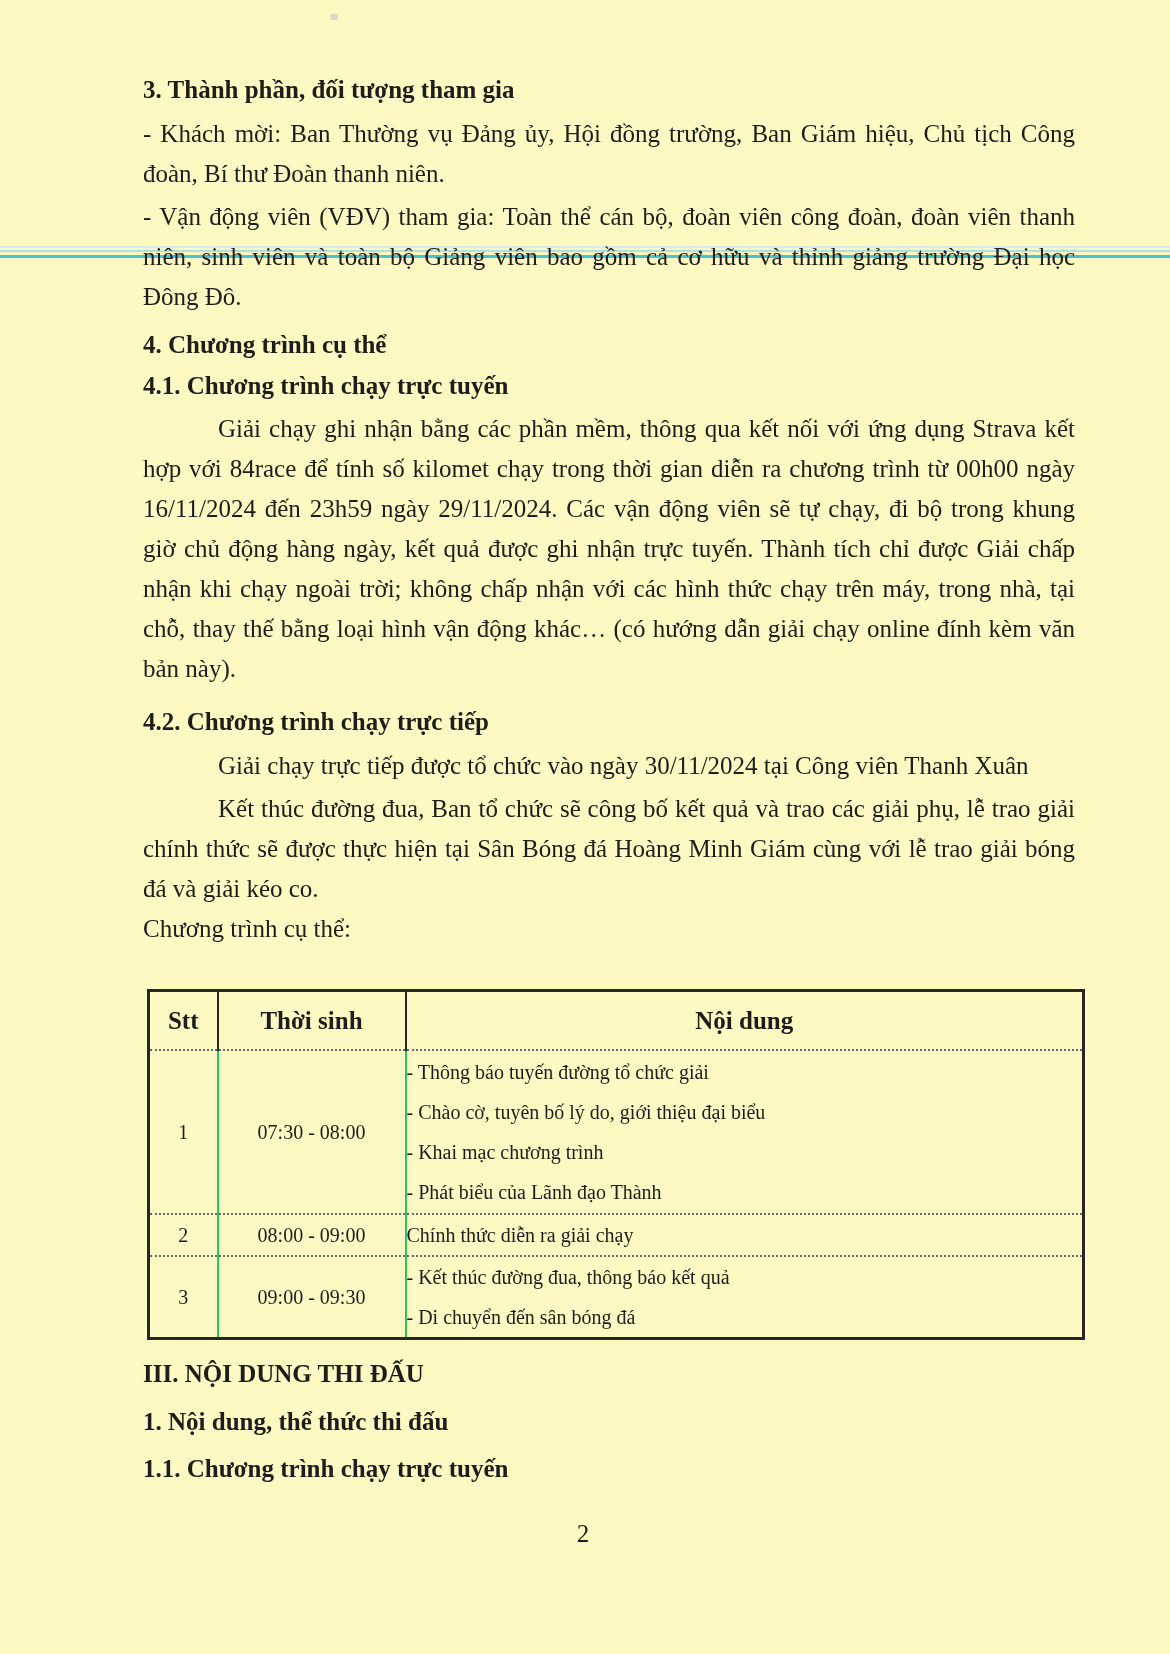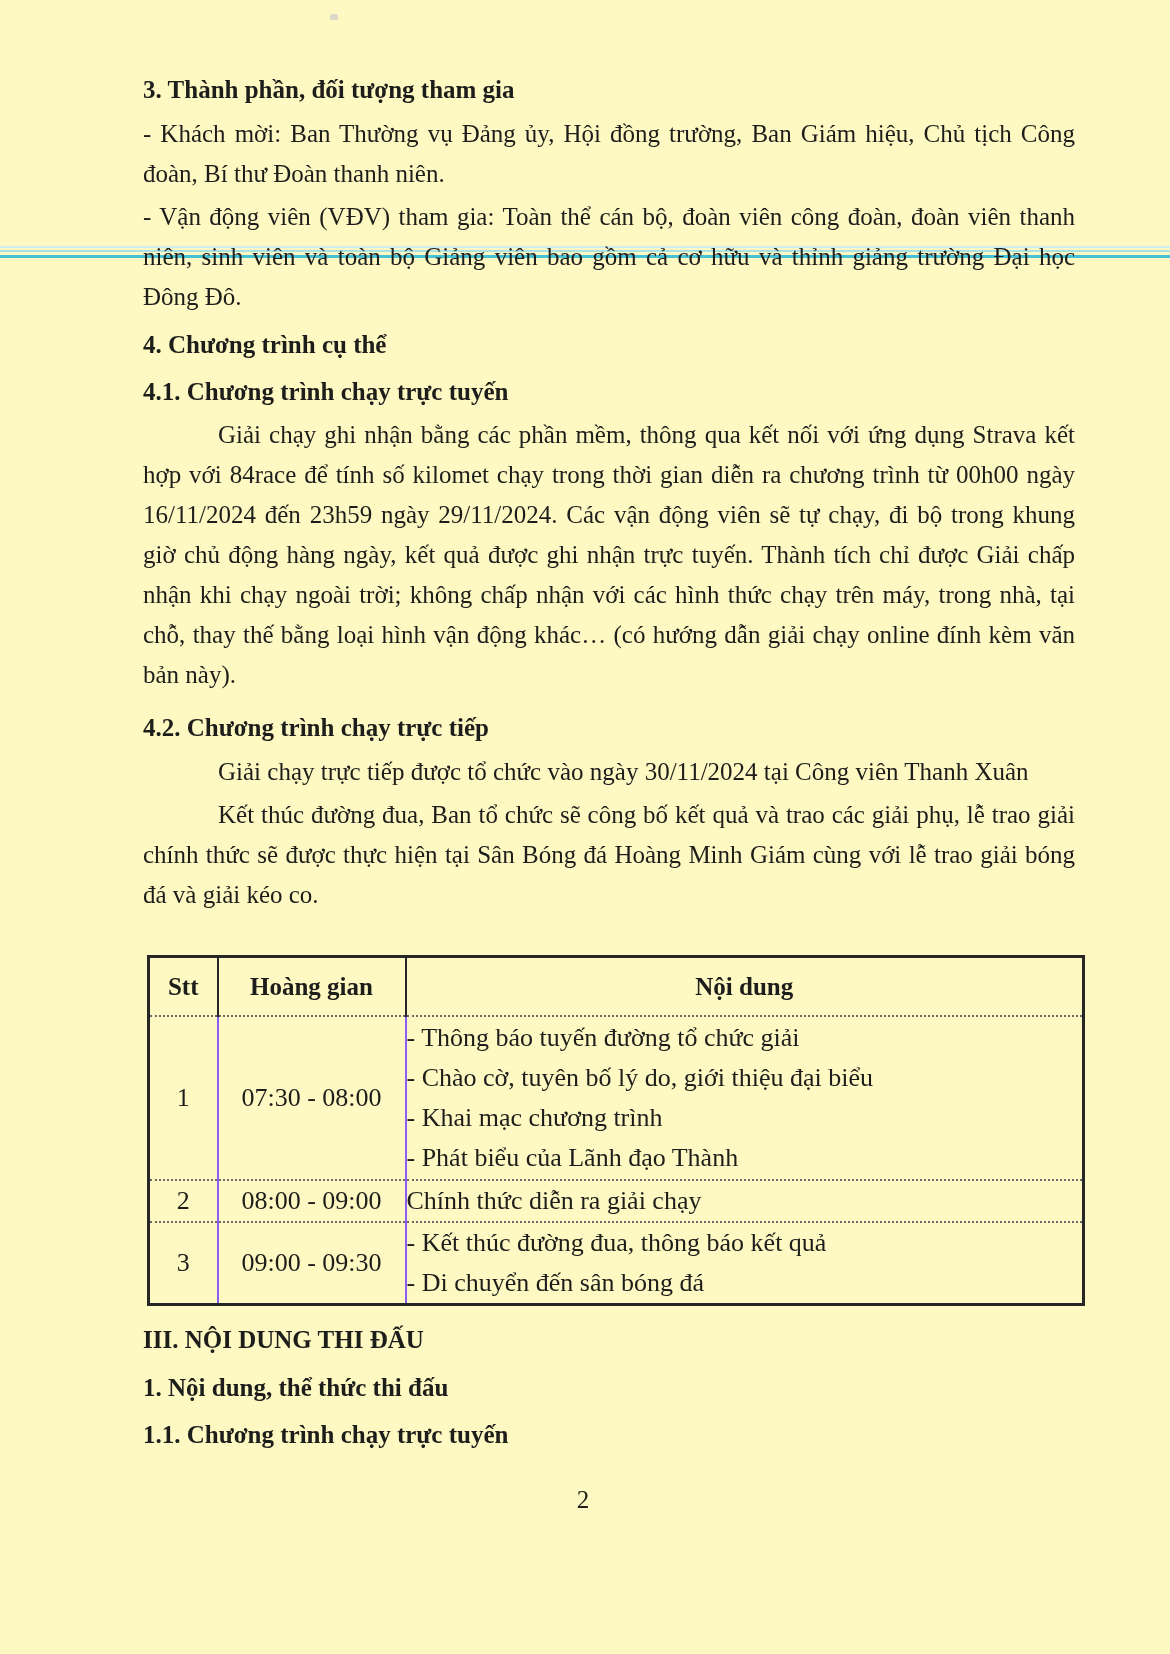--- a/index.html
+++ b/index.html
@@ -16,21 +16,21 @@
     position:absolute; left:143px; top:70px; width:932px;
     font-size:25px; line-height:40px;
   }
   h2, h3 { font-size:25px; line-height:40px; margin:0; font-weight:bold; }
   p { margin:0; text-align:justify; }
   .indent { text-indent:75px; }
 
   .mt-khach { margin-top:4px; }
   .mt-vdv   { margin-top:3px; }
   .mt-h4    { margin-top:8px; }
-  .mt-h41   { margin-top:7px; }
+  .mt-h41   { margin-top:1px; }
   .mt-online{ margin-top:3px; }
   .mt-h42   { margin-top:13px; }
   .mt-tt    { margin-top:4px; }
   .mt-kt    { margin-top:3px; }
   .mt-ct    { margin-top:0px; }
   .mt-iii   { margin-top:14px; }
   .mt-1n    { margin-top:8px; }
   .mt-11    { margin-top:7px; }
   .mt-td    { margin-top:6px; }
 
@@ -44,23 +44,23 @@
   }
   table.schedule col.c1 { width:69px; }
   table.schedule col.c2 { width:188px; }
   table.schedule th {
     border-left:2px solid #262624; border-right:2px solid #262624;
     border-bottom:2px dotted #6a6a66;
     font-weight:bold; text-align:center;
     height:41px; font-size:25px; padding:8px;
   }
   table.schedule td {
-    border-left:2px solid #262624; border-right:2px solid #8b5cf6;
+    border-left:2px solid #262624; border-right:2px solid #22c55e;
     border-top:2px dotted #6a6a66;
-    font-size:26px; vertical-align:middle; padding:0;
+    font-size:20px; vertical-align:middle; padding:0;
   }
   td.c-stt, td.c-time { text-align:center; }
   td.c-items { padding:2px 8px 2px 14px; }
   .cell-line { line-height:40px; text-align:left; }
   tr.r1 { height:164px; }
   tr.r2 { height:40px; }
   tr.r3 { height:82px; }
 
   .pagenum {
     text-align:center; margin-top:25px;
@@ -105,31 +105,32 @@
     <h3 class="mt-h41">4.1. Chương trình chạy trực tuyến</h3>
 
     <p class="indent mt-online">Giải chạy ghi nhận bằng các phần mềm, thông qua kết nối với ứng dụng Strava kết hợp với 84race để tính số kilomet chạy trong thời gian diễn ra chương trình từ 00h00 ngày 16/11/2024 đến 23h59 ngày 29/11/2024. Các vận động viên sẽ tự chạy, đi bộ trong khung giờ chủ động hàng ngày, kết quả được ghi nhận trực tuyến. Thành tích chỉ được Giải chấp nhận khi chạy ngoài trời; không chấp nhận với các hình thức chạy trên máy, trong nhà, tại chỗ, thay thế bằng loại hình vận động khác… (có hướng dẫn giải chạy online đính kèm văn bản này).</p>
 
     <h3 class="mt-h42">4.2. Chương trình chạy trực tiếp</h3>
 
     <p class="indent mt-tt">Giải chạy trực tiếp được tổ chức vào ngày 30/11/2024 tại Công viên Thanh Xuân</p>
 
     <p class="indent mt-kt">Kết thúc đường đua, Ban tổ chức sẽ công bố kết quả và trao các giải phụ, lễ trao giải chính thức sẽ được thực hiện tại Sân Bóng đá Hoàng Minh Giám cùng với lễ trao giải bóng đá và giải kéo co.</p>
 
+    <p class="mt-ct">Chương trình cụ thể:</p>
 
     <table class="schedule">
       <colgroup>
           <col class="c1">
           <col class="c2">
           <col class="c3">
         </colgroup>
       <thead>
         <tr>
           <th>Stt</th>
-          <th>Hoàng gian</th>
+          <th>Thời sinh</th>
           <th>Nội dung</th>
         </tr>
       </thead>
       <tbody>
         <tr class="r1">
           <td class="c-stt">1</td>
           <td class="c-time">07:30 - 08:00</td>
           <td class="c-items">
             <div class="cell-line">- Thông báo tuyến đường tổ chức giải</div>
             <div class="cell-line">- Chào cờ, tuyên bố lý do, giới thiệu đại biểu</div>

